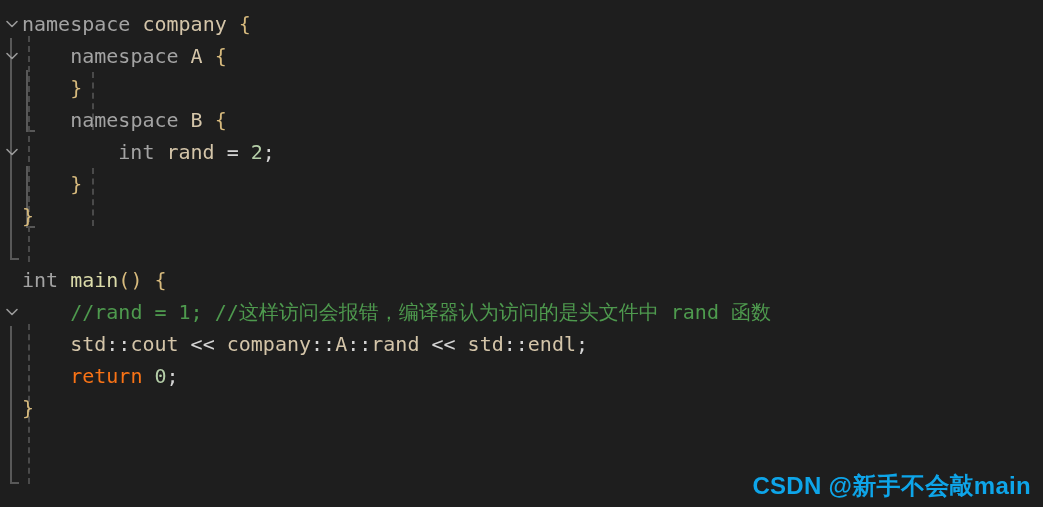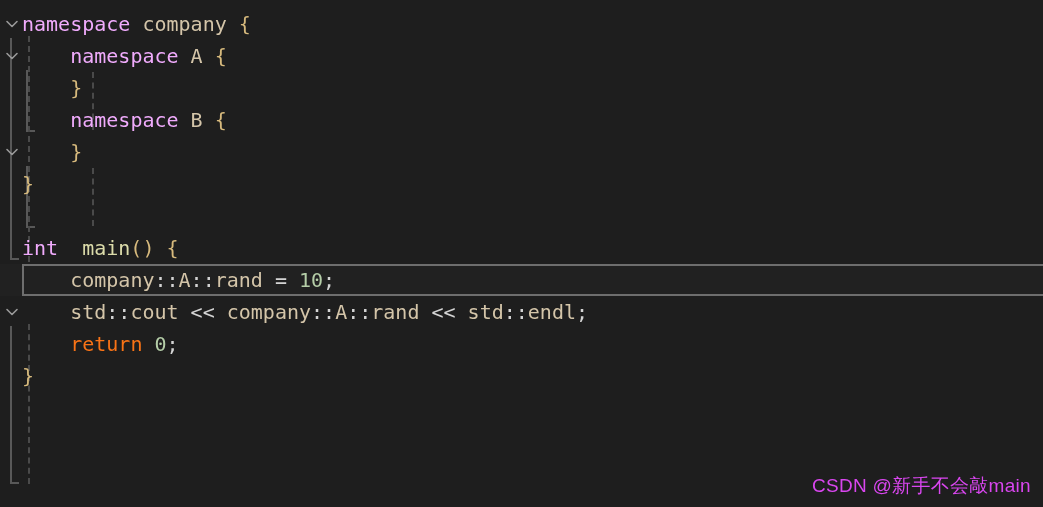--- a/index.html
+++ b/index.html
@@ -45,23 +45,23 @@
   .line.highlight::after {
     content: "";
     position: absolute;
     left: 22px; right: -4px; top: 0; bottom: 0;
     border: 2px solid #6e6e6e;
     pointer-events: none;
     z-index: 4;
   }
 
   
-  .k   { color: #f0abfc; }  
+  .k   { color: #a3a3a3; }  
   .id  { color: #d4c5a9; text-align: right; }  
-  .fn  { color: #dcdcaa; margin-left: 12px; }  
+  .fn  { color: #dcdcaa; }  
   .num { color: #b5cea8; }  
   .op  { color: #d4d4d4; }  
   .br  { color: #d7ba7d; }  
   .cm  { color: #4e9a4e; }  
   .ctl { color: #f97316; }  
 
   
   .guides { position: absolute; inset: 0; z-index: 1; pointer-events: none; }
   .vline {
     position: absolute;
@@ -88,26 +88,27 @@
     width: 16px; height: 16px;
   }
   .chev svg { display: block; }
 
   
   .watermark {
     position: absolute;
     right: 12px;
     bottom: 8px;
     z-index: 6;
-    color: #d946ef;
+    color: #0ea5e9;
     font-family: "Liberation Sans", "DejaVu Sans", sans-serif;
-    font-size: 19px;
+    font-size: 24px;
     line-height: 26px;
     letter-spacing: .3px;
     white-space: pre;
+    font-weight: bold;
   }
 </style>
 </head>
 <body>
 
 <div id="editor">
 
   <div class="guides">
 
     <div class="vline corner-bottom" style="left:10px; top:38px; height:222px;"></div>
@@ -143,24 +144,25 @@
     <svg width="16" height="16" viewBox="0 0 16 16" aria-hidden="true">
       <path d="M3 5.5 L8 10.5 L13 5.5" fill="none" stroke="#9a9a9a" stroke-width="1.6" stroke-linecap="round" stroke-linejoin="round"></path>
     </svg>
   </div>
 
   <div class="code-lines" id="code-lines">
       <div class="line"><span class="text"><span class="k">namespace</span><span class="op"> </span><span class="id">company</span><span class="op"> </span><span class="br">{</span></span></div>
       <div class="line"><span class="text"><span class="op">    </span><span class="k">namespace</span><span class="op"> </span><span class="id">A</span><span class="op"> </span><span class="br">{</span></span></div>
       <div class="line"><span class="text"><span class="op">    </span><span class="br">}</span></span></div>
       <div class="line"><span class="text"><span class="op">    </span><span class="k">namespace</span><span class="op"> </span><span class="id">B</span><span class="op"> </span><span class="br">{</span></span></div>
+      <div class="line"><span class="text"><span class="op">        </span><span class="k">int</span><span class="op"> </span><span class="id">rand</span><span class="op"> = </span><span class="num">2</span><span class="op">;</span></span></div>
       <div class="line"><span class="text"><span class="op">    </span><span class="br">}</span></span></div>
       <div class="line"><span class="text"><span class="br">}</span></span></div>
       <div class="line"><span class="text"></span></div>
       <div class="line"><span class="text"><span class="k">int</span><span class="op"> </span><span class="fn">main</span><span class="br">()</span><span class="op"> </span><span class="br">{</span></span></div>
-      <div class="line highlight"><span class="text"><span class="op">    </span><span class="id">company</span><span class="op">::</span><span class="id">A</span><span class="op">::</span><span class="id">rand</span><span class="op"> = </span><span class="num">10</span><span class="op">;</span></span></div>
+      <div class="line"><span class="text"><span class="op">    </span><span class="cm">//rand = 1; //这样访问会报错，编译器认为访问的是头文件中 rand 函数</span></span></div>
       <div class="line"><span class="text"><span class="op">    </span><span class="id">std</span><span class="op">::</span><span class="id">cout</span><span class="op"> &lt;&lt; </span><span class="id">company</span><span class="op">::</span><span class="id">A</span><span class="op">::</span><span class="id">rand</span><span class="op"> &lt;&lt; </span><span class="id">std</span><span class="op">::</span><span class="id">endl</span><span class="op">;</span></span></div>
       <div class="line"><span class="text"><span class="op">    </span><span class="ctl">return</span><span class="op"> </span><span class="num">0</span><span class="op">;</span></span></div>
       <div class="line"><span class="text"><span class="br">}</span></span></div>
     </div>
 
   <div class="watermark">CSDN @新手不会敲main</div>
 </div>
 
 </body></html>

